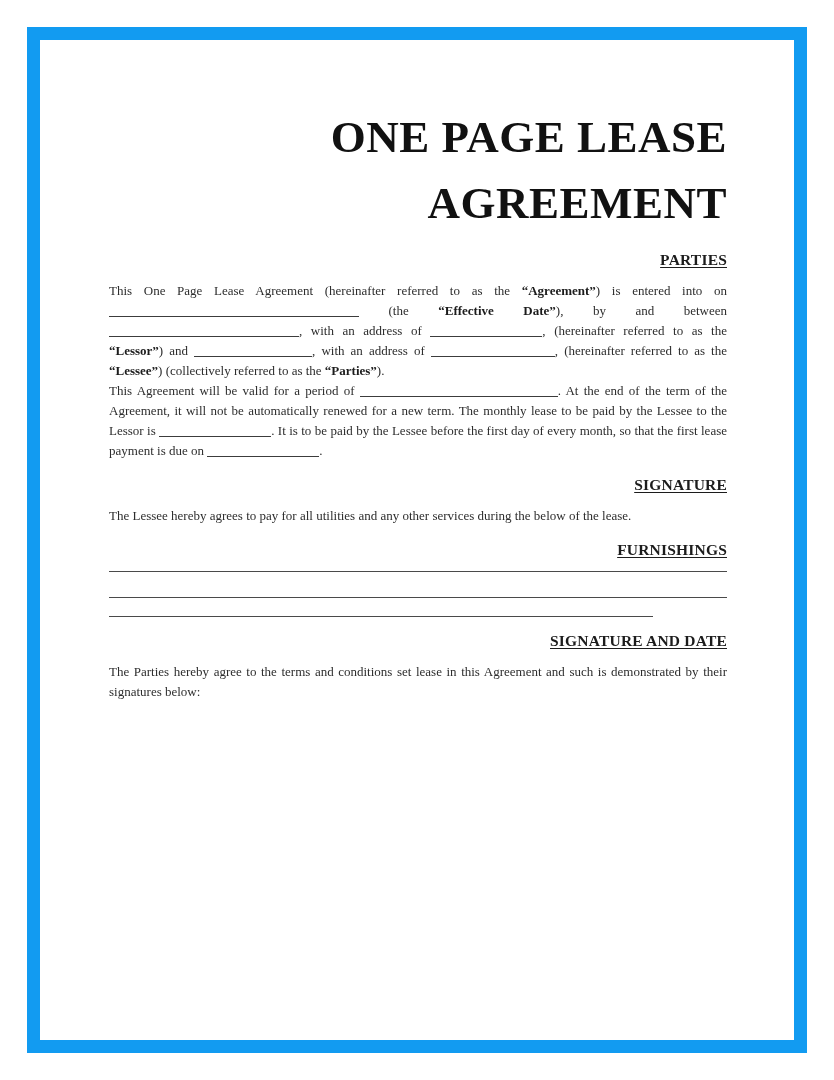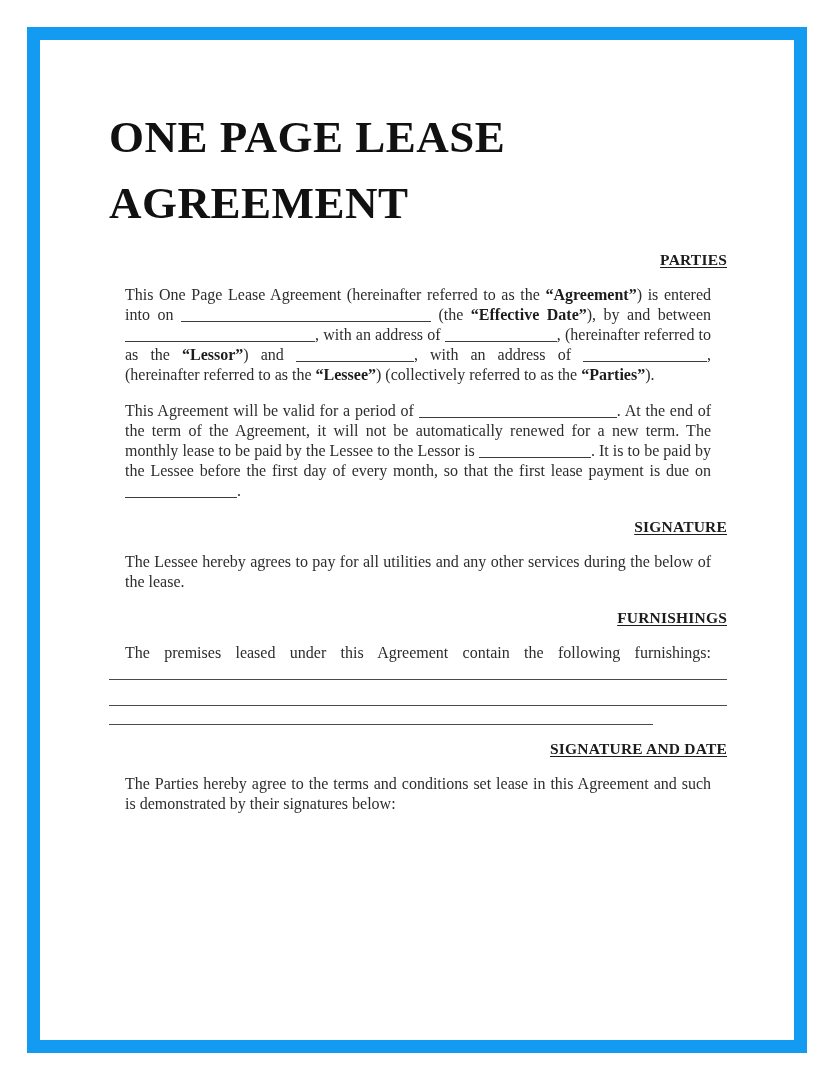--- a/index.html
+++ b/index.html
@@ -13,43 +13,43 @@
   }
   .frame {
     box-sizing: border-box;
     height: 100%;
     border: 13px solid #129bf1;
     padding: 64px 67px 0 69px;
     overflow: hidden;
   }
   h1 {
     margin: 0 0 10px 0;
-    text-align: left;
+    text-align: right;
     font-size: 45px;
     line-height: 66px;
     font-weight: bold;
     letter-spacing: 0.5px;
     color: #111111;
   }
   h1 .tl { display: block; }
   section { margin: 0; }
   h2 {
     margin: 14px 0 12px 0;
     font-size: 15.5px;
     line-height: 19px;
     font-weight: bold;
     letter-spacing: 0.2px;
     text-decoration: underline;
     text-underline-offset: 2px;
     color: #1c1c1c;
     text-align: right;
   }
   p.body {
-    margin: 16px;
-    font-size: 16px;
+    margin: 0;
+    font-size: 13px;
     line-height: 20px;
     text-align: justify;
     font-family: Liberation Serif, serif;
   }
   p.force-justify { text-align-last: justify; }
   b { color: #1c1c1c; }
   .blank {
     display: inline-block;
     height: 13px;
     border-bottom: 1.4px solid #3c3c3c;
@@ -84,21 +84,20 @@
       <p class="body">This Agreement will be valid for a period of <span class="blank" style="width: 198px;"></span>. At the end of the term of the Agreement, it will not be automatically renewed for a new term. The monthly lease to be paid by the Lessee to the Lessor is <span class="blank" style="width: 112px;"></span>. It is to be paid by the Lessee before the first day of every month, so that the first lease payment is due on <span class="blank" style="width: 112px;"></span>.</p>
     </section>
 
     <section>
       <h2>SIGNATURE</h2>
       <p class="body">The Lessee hereby agrees to pay for all utilities and any other services during the below of the lease.</p>
     </section>
 
     <section>
       <h2>FURNISHINGS</h2>
-      <p class="body force-justify">The premises leased under this Agreement contain the following furnishings:</p>
       <div class="rule rule-a" style="width: 100%;"></div>
       <div class="rule rule-b" style="width: 100%;"></div>
       <div class="rule rule-c" style="width: 88%;"></div>
     </section>
 
     <section>
       <h2>SIGNATURE AND DATE</h2>
       <p class="body">The Parties hereby agree to the terms and conditions set lease in this Agreement and such is demonstrated by their signatures below:</p>
     </section>
 

